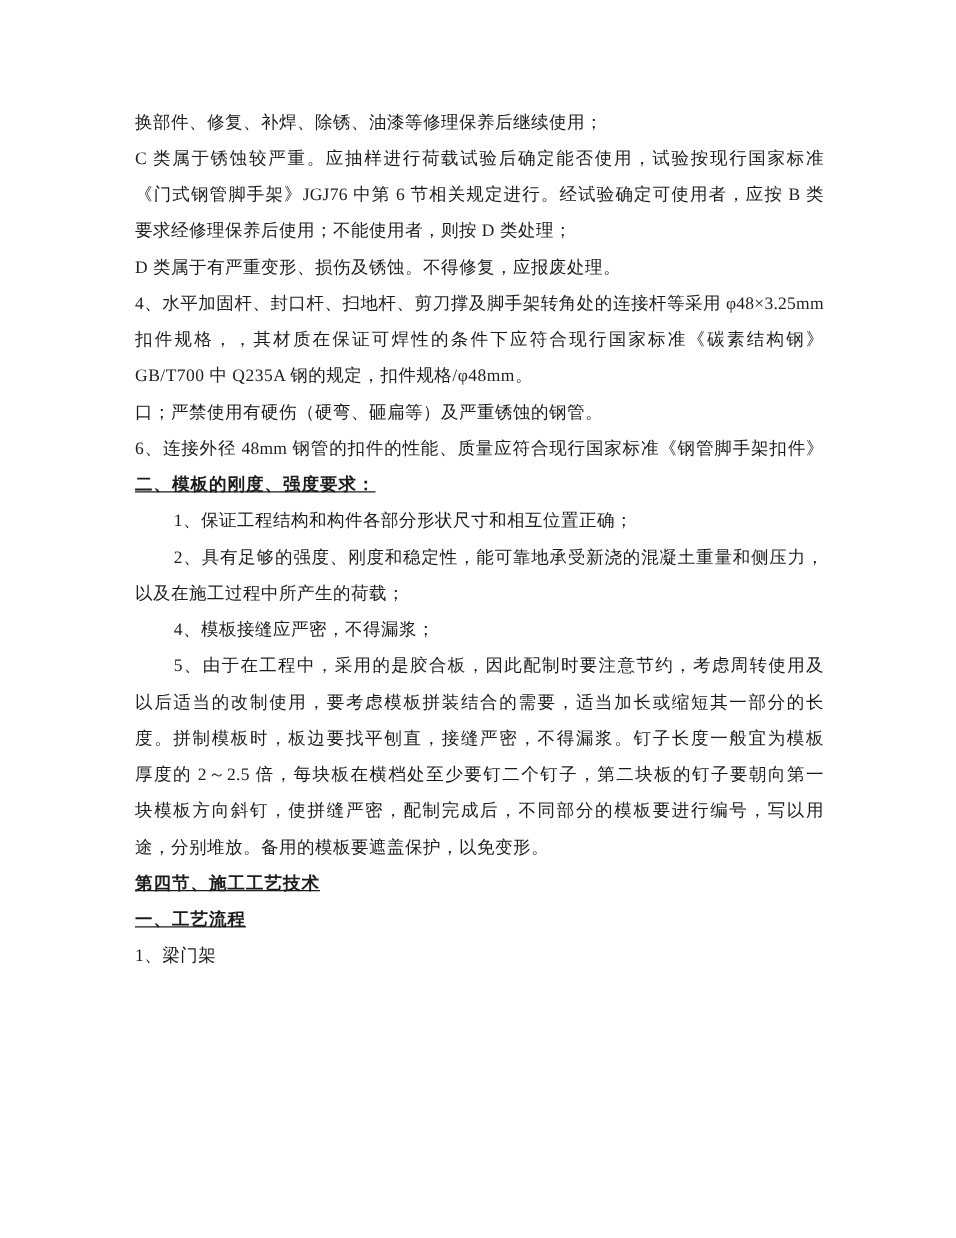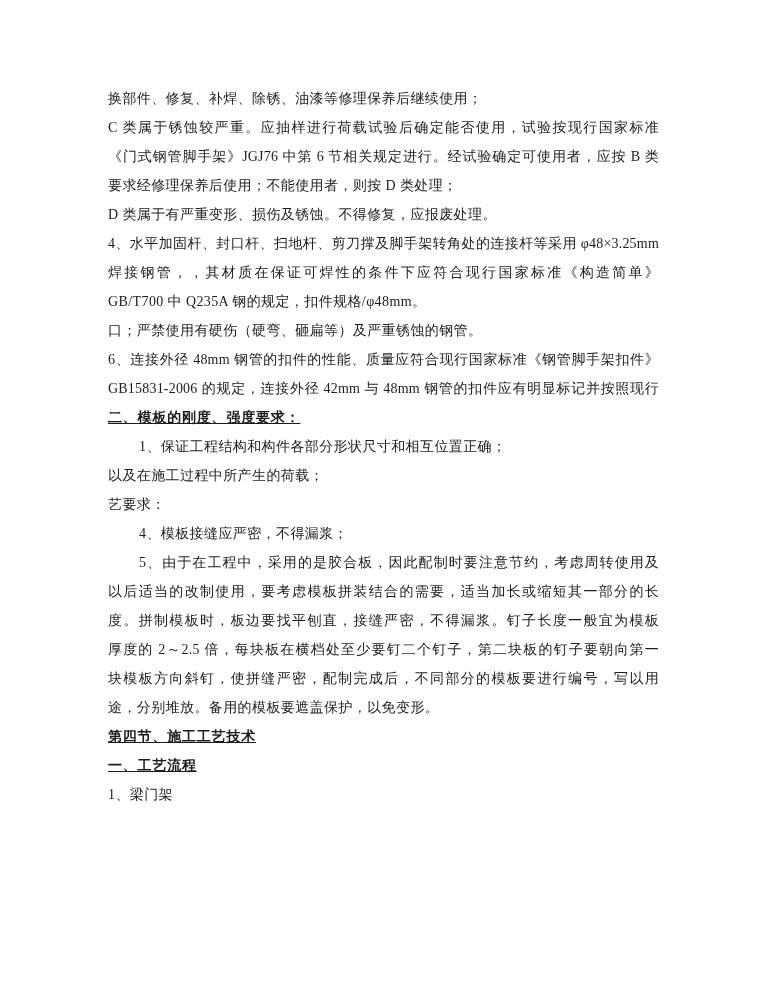--- a/index.html
+++ b/index.html
@@ -48,29 +48,28 @@
 <body>
 
 <div class="page">
   <div class="content">
       <div class="line">换部件、修复、补焊、除锈、油漆等修理保养后继续使用；</div>
       <div class="line justify">C 类属于锈蚀较严重。应抽样进行荷载试验后确定能否使用，试验按现行国家标准</div>
       <div class="line justify">《门式钢管脚手架》JGJ76 中第 6 节相关规定进行。经试验确定可使用者，应按 B 类</div>
       <div class="line">要求经修理保养后使用；不能使用者，则按 D 类处理；</div>
       <div class="line">D 类属于有严重变形、损伤及锈蚀。不得修复，应报废处理。</div>
       <div class="line justify">4、水平加固杆、封口杆、扫地杆、剪刀撑及脚手架转角处的连接杆等采用 φ48×3.25mm</div>
-      <div class="line justify">焊接钢管，，其材质在保证可焊性的条件下应符合现行国家标准《构造简单》</div>
+      <div class="line justify">扣件规格，，其材质在保证可焊性的条件下应符合现行国家标准《碳素结构钢》</div>
       <div class="line">GB/T700 中 Q235A 钢的规定，扣件规格/φ48mm。</div>
       <div class="line">口；严禁使用有硬伤（硬弯、砸扁等）及严重锈蚀的钢管。</div>
       <div class="line justify">6、连接外径 48mm 钢管的扣件的性能、质量应符合现行国家标准《钢管脚手架扣件》</div>
-      <div class="line justify">GB15831-2006 的规定，连接外径 42mm 与 48mm 钢管的扣件应有明显标记并按照现行</div>
       <div class="line bold">二、模板的刚度、强度要求：</div>
       <div class="line indent">1、保证工程结构和构件各部分形状尺寸和相互位置正确；</div>
+      <div class="line indent justify">2、具有足够的强度、刚度和稳定性，能可靠地承受新浇的混凝土重量和侧压力，</div>
       <div class="line">以及在施工过程中所产生的荷载；</div>
-      <div class="line">艺要求：</div>
       <div class="line indent">4、模板接缝应严密，不得漏浆；</div>
       <div class="line indent justify">5、由于在工程中，采用的是胶合板，因此配制时要注意节约，考虑周转使用及</div>
       <div class="line justify">以后适当的改制使用，要考虑模板拼装结合的需要，适当加长或缩短其一部分的长</div>
       <div class="line justify">度。拼制模板时，板边要找平刨直，接缝严密，不得漏浆。钉子长度一般宜为模板</div>
       <div class="line justify">厚度的 2～2.5 倍，每块板在横档处至少要钉二个钉子，第二块板的钉子要朝向第一</div>
       <div class="line justify">块模板方向斜钉，使拼缝严密，配制完成后，不同部分的模板要进行编号，写以用</div>
       <div class="line">途，分别堆放。备用的模板要遮盖保护，以免变形。</div>
       <div class="line bold">第四节、施工工艺技术</div>
       <div class="line bold">一、工艺流程</div>
       <div class="line">1、梁门架</div>

